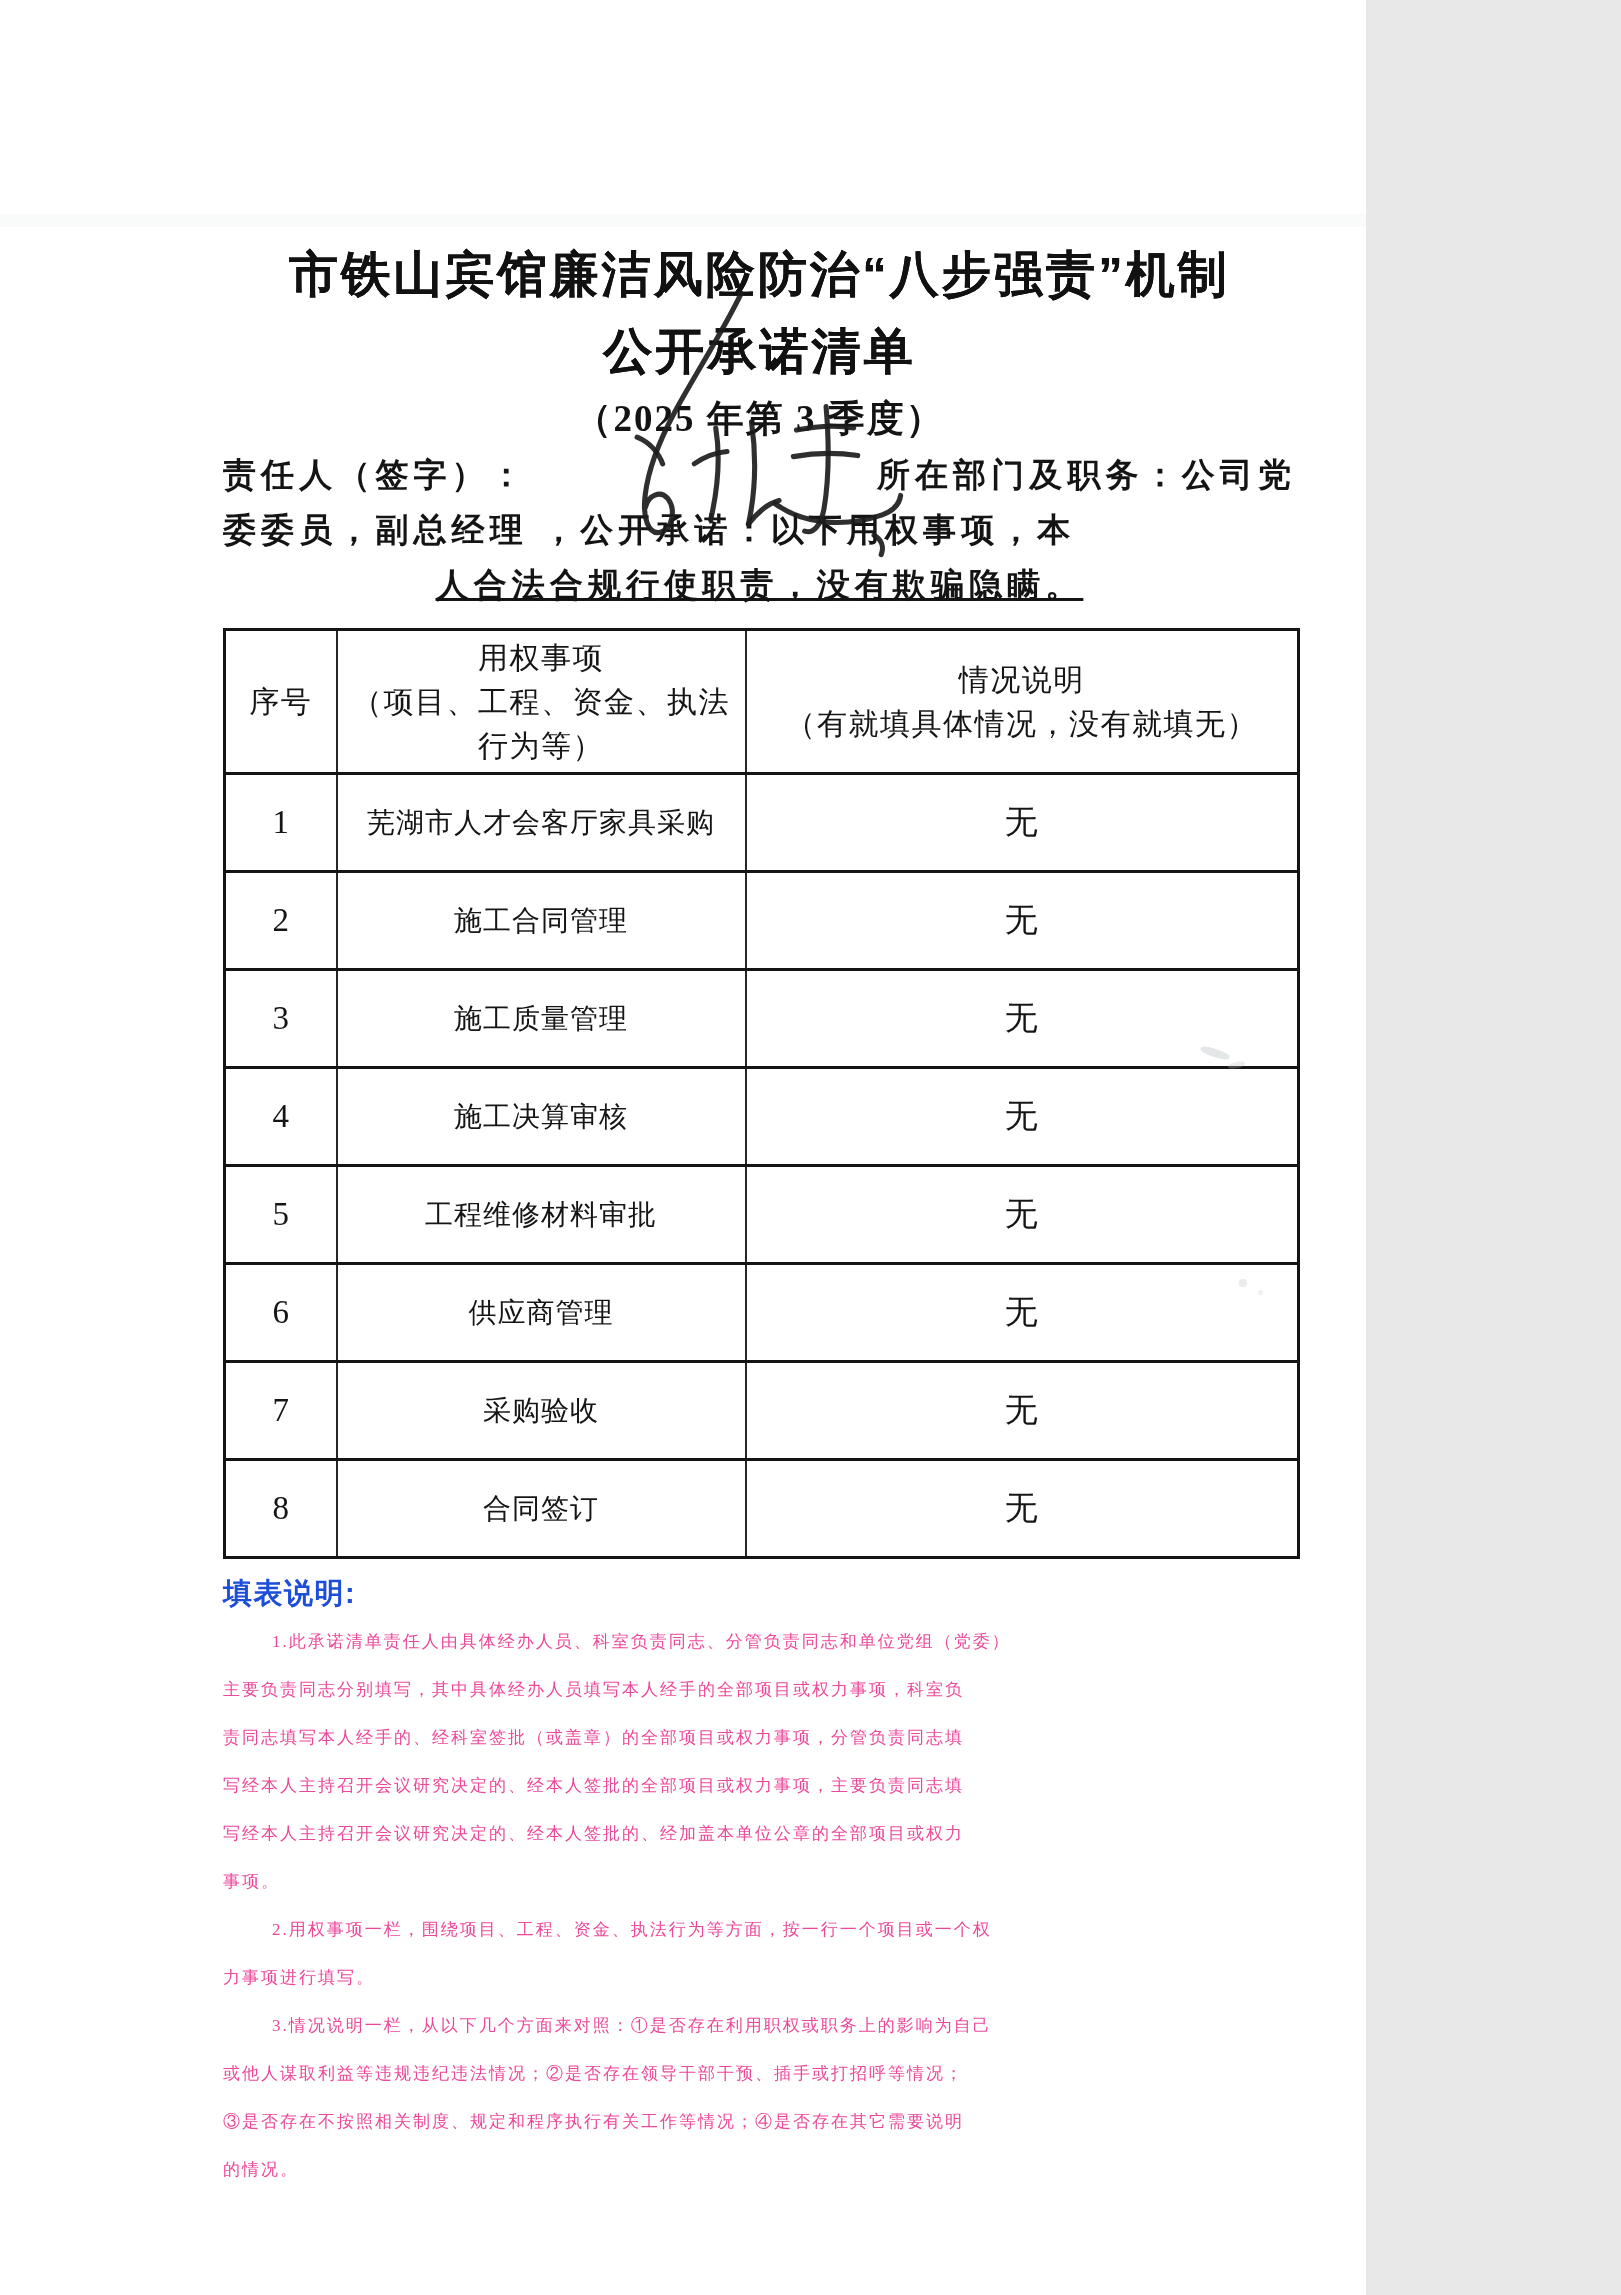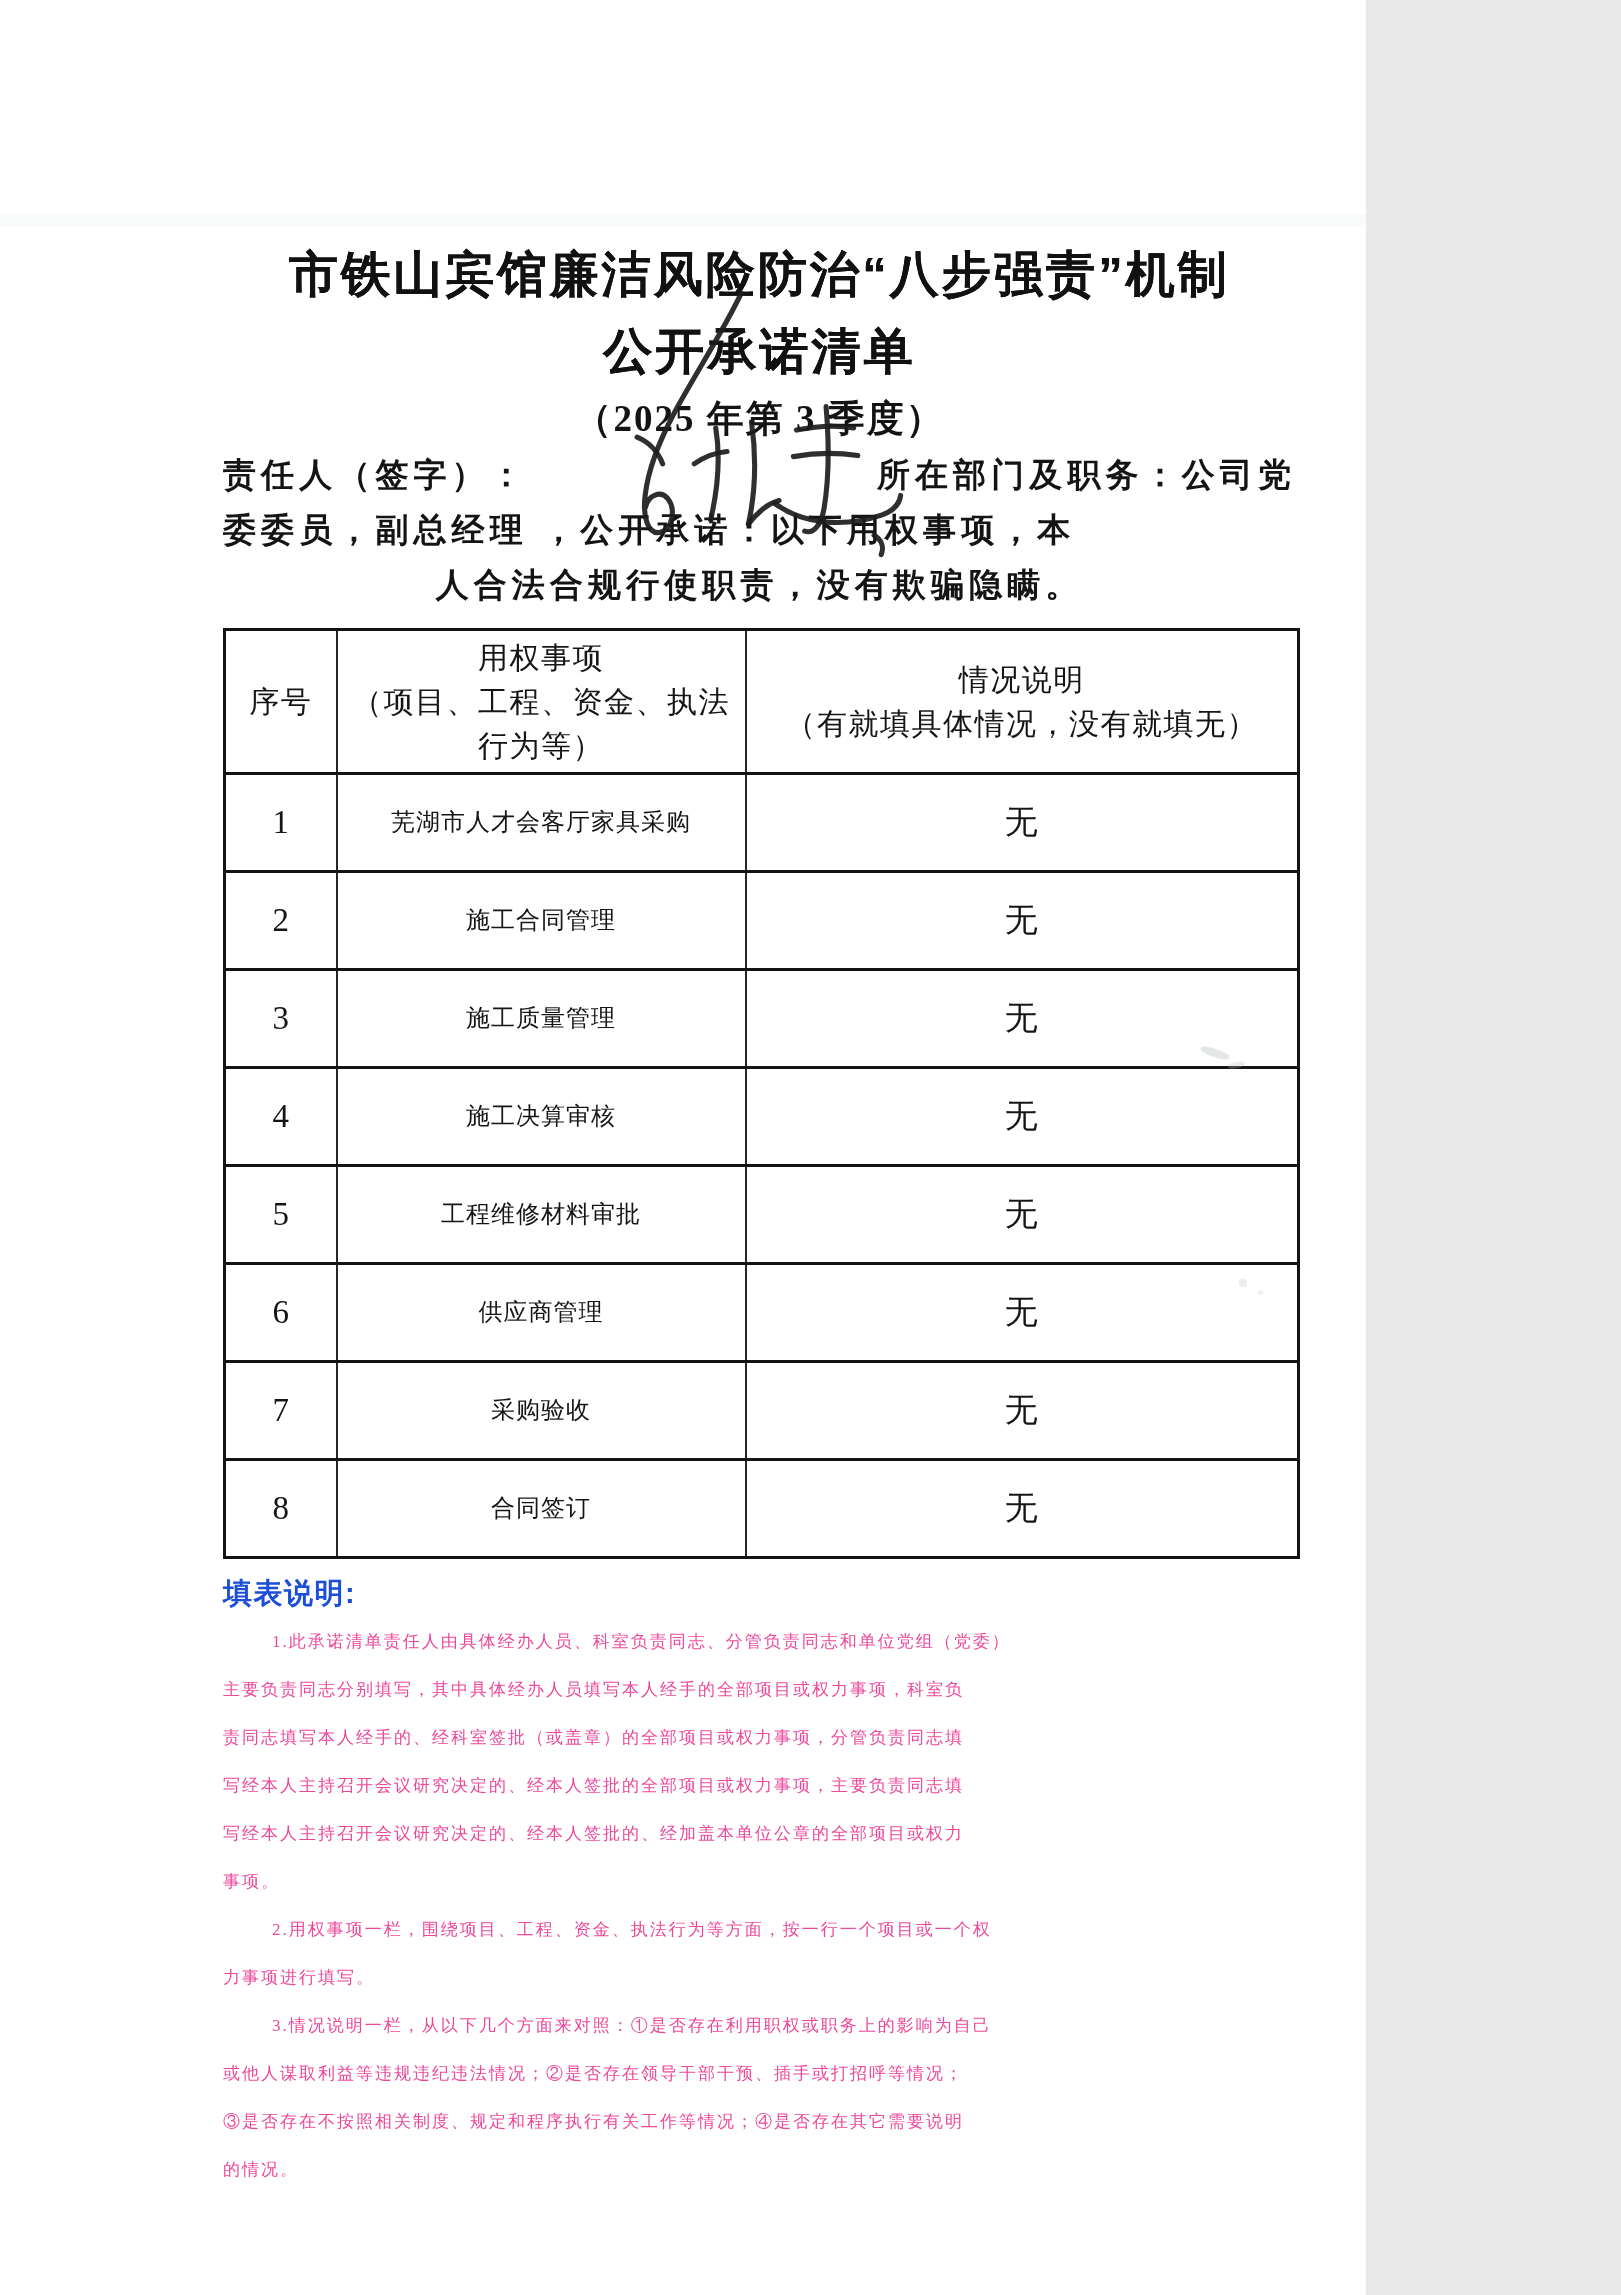--- a/index.html
+++ b/index.html
@@ -32,21 +32,21 @@
     font-weight:700; font-size:37px; line-height:57px;
     letter-spacing:2px; text-align:center; color:#131313;
   }
   
   .intro {
     font-family:"Liberation Sans", sans-serif;
     font-weight:700; font-size:33px; line-height:55px;
     color:#141414; letter-spacing:5.1px;
   }
   .intro-line1 { display:flex; justify-content:space-between; }
-  .intro-line3 { text-align:center; }
+  .intro-line3 { text-align:center;text-decoration:underline; }
   
   .signature {
     position:absolute; left:588px; top:284px; width:327px; height:286px;
     pointer-events:none;
   }
   .signature path {
     fill:none; stroke:#1d1d1d; stroke-width:10;
     stroke-linecap:round; stroke-linejoin:round; opacity:.92;
   }
   
@@ -64,21 +64,21 @@
     border-left:2px solid #262626;
     border-right:2px solid #262626;
     text-align:center; vertical-align:middle;
     font-family:"Liberation Serif", serif;
     color:#151515;
   }
   table.commit { border:3.1px solid #141414; }
   td.head-cell { height:144px; font-size:30px; line-height:44px; letter-spacing:1.5px; }
   td.head-cell .sub { display:block; }
   td.data-seq  { height:98px; font-size:33px; }
-  td.data-item { font-size:24px; line-height:41px; letter-spacing:1px; padding:0 23px; }
+  td.data-item { font-size:28px; line-height:52px; letter-spacing:1px; padding:0 23px; }
   td.data-status { font-size:33px; letter-spacing:1px; }
   
   .notes { margin-top:9.2px; }
   .notes-heading {
     font-family:"Liberation Sans", sans-serif;
     font-weight:700; font-size:29px; line-height:49px;
     color:#1d4ed8; letter-spacing:1.5px;
   }
   .note-para { margin-top:19.4px; }
   .note-para.tight { margin-top:0; }

